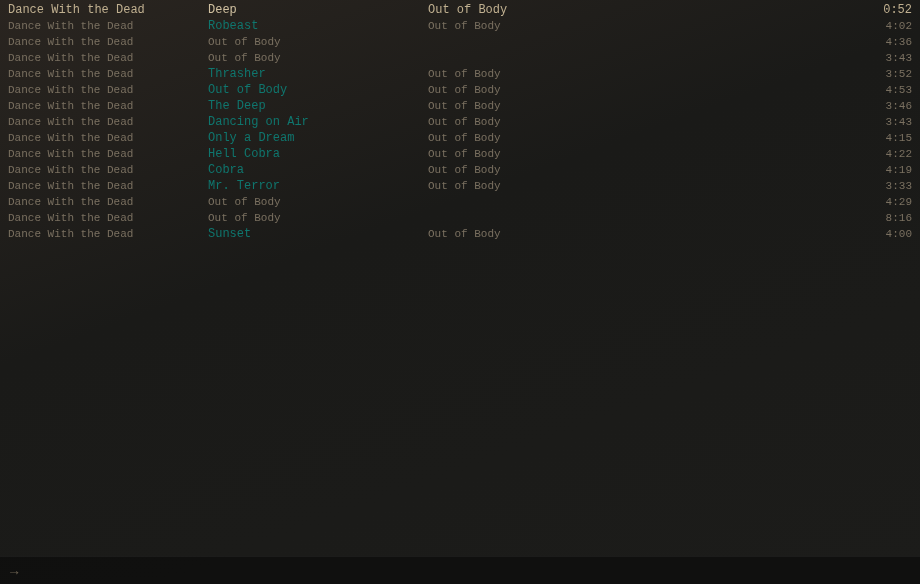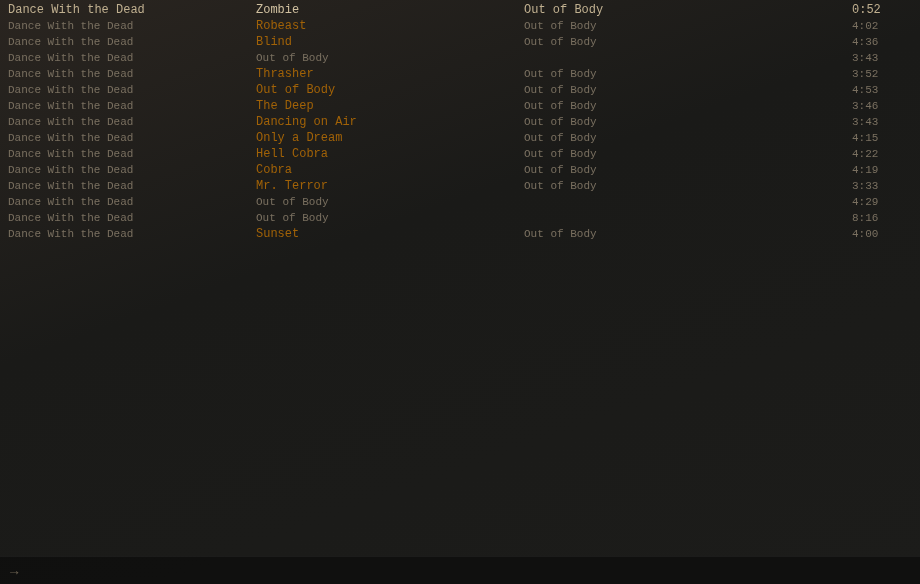--- a/index.html
+++ b/index.html
@@ -23,21 +23,20 @@
       width: 100%;
       padding-top: 2px;
     }
 
     .track-row {
       display: flex;
       align-items: center;
       padding: 2px 8px;
       height: 16px;
       line-height: 16px;
-      gap: 48px;
     }
 
     .track-row:first-child {
       color: #b0a090;
     }
 
     .col-artist {
       width: 200px;
       flex-shrink: 0;
       color: #7a7060;
@@ -45,42 +44,42 @@
     }
 
     .track-row:first-child .col-artist {
       color: #c0b090;
       font-size: 12px;
     }
 
     .col-title {
       width: 220px;
       flex-shrink: 0;
-      color: #a16207;
+      color: #0f766e;
       font-size: 12px;
     }
 
     .track-row:first-child .col-title {
       color: #d0c0a0;
     }
 
     .col-album {
       flex: 1;
       color: #7a7060;
       font-size: 11px;
     }
 
     .track-row:first-child .col-album {
       color: #c0b090;
       font-size: 12px;
     }
 
     .col-duration {
       width: 60px;
-      text-align: left;
+      text-align: right;
       flex-shrink: 0;
       color: #7a7060;
       font-size: 11px;
     }
 
     .track-row:first-child .col-duration {
       color: #c0b090;
       font-size: 12px;
     }
 
@@ -101,33 +100,32 @@
       color: #6a6050;
       font-size: 14px;
     }
   </style>
 </head>
 <body>
 
 <div class="track-list">
 <div class="track-row">
       <span class="col-artist">Dance With the Dead</span>
-      <span class="col-title">Zombie</span>
+      <span class="col-title">Deep</span>
       <span class="col-album">Out of Body</span>
       <span class="col-duration">0:52</span>
     </div>
     <div class="track-row">
       <span class="col-artist">Dance With the Dead</span>
       <span class="col-title">Robeast</span>
       <span class="col-album">Out of Body</span>
       <span class="col-duration">4:02</span>
     </div>
     <div class="track-row">
       <span class="col-artist">Dance With the Dead</span>
-      <span class="col-title">Blind</span>
       <span class="col-album">Out of Body</span>
       <span class="col-duration">4:36</span>
     </div>
     <div class="track-row">
       <span class="col-artist">Dance With the Dead</span>
       <span class="col-album">Out of Body</span>
       <span class="col-duration">3:43</span>
     </div>
     <div class="track-row">
       <span class="col-artist">Dance With the Dead</span>

